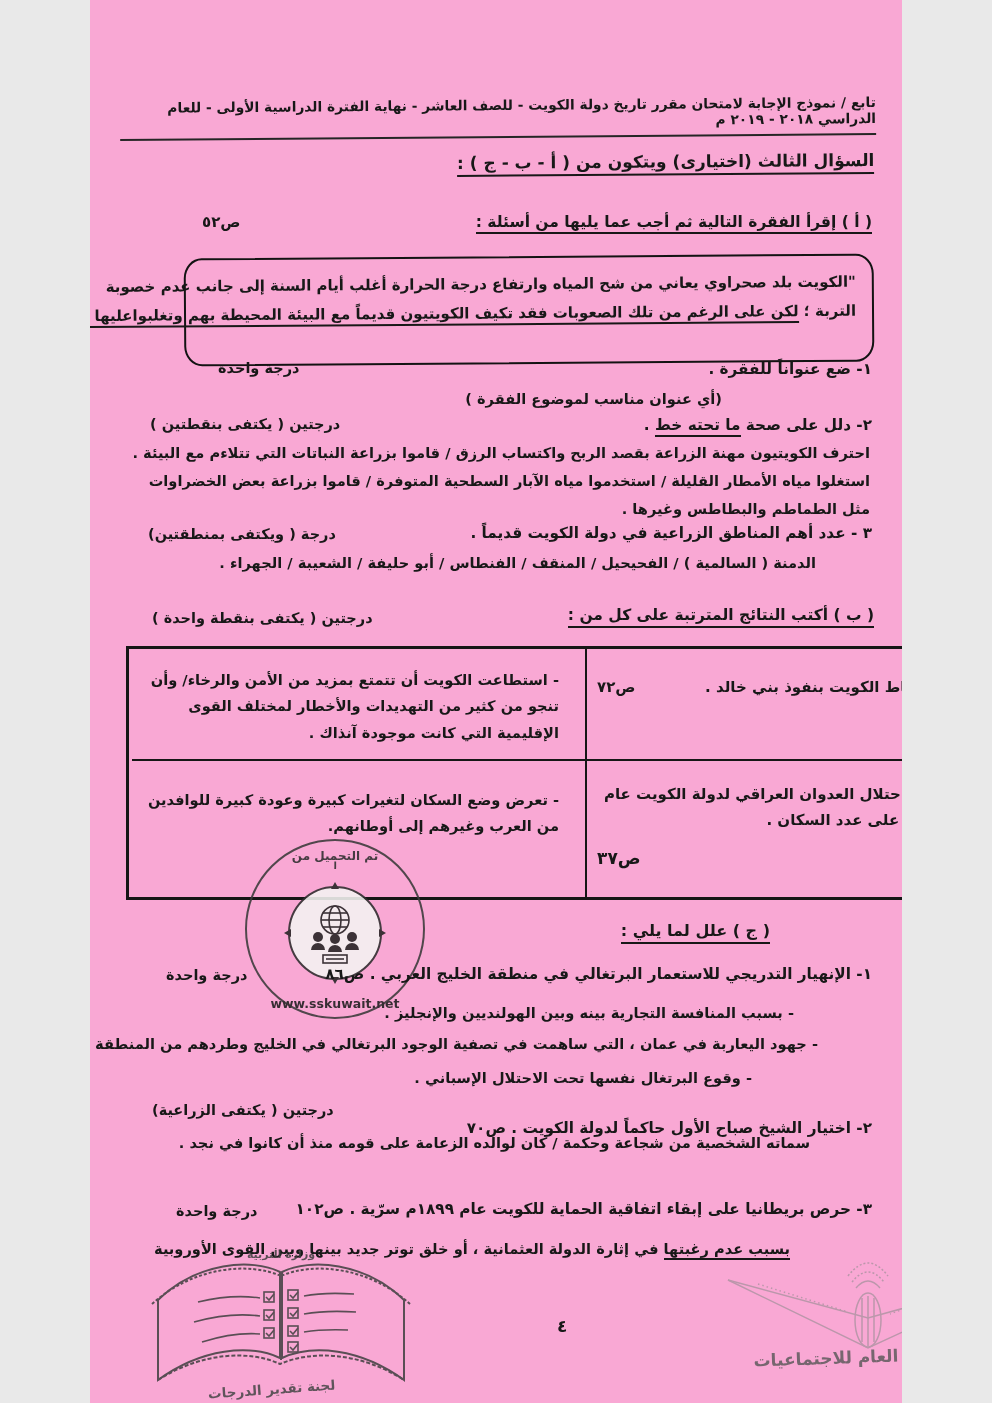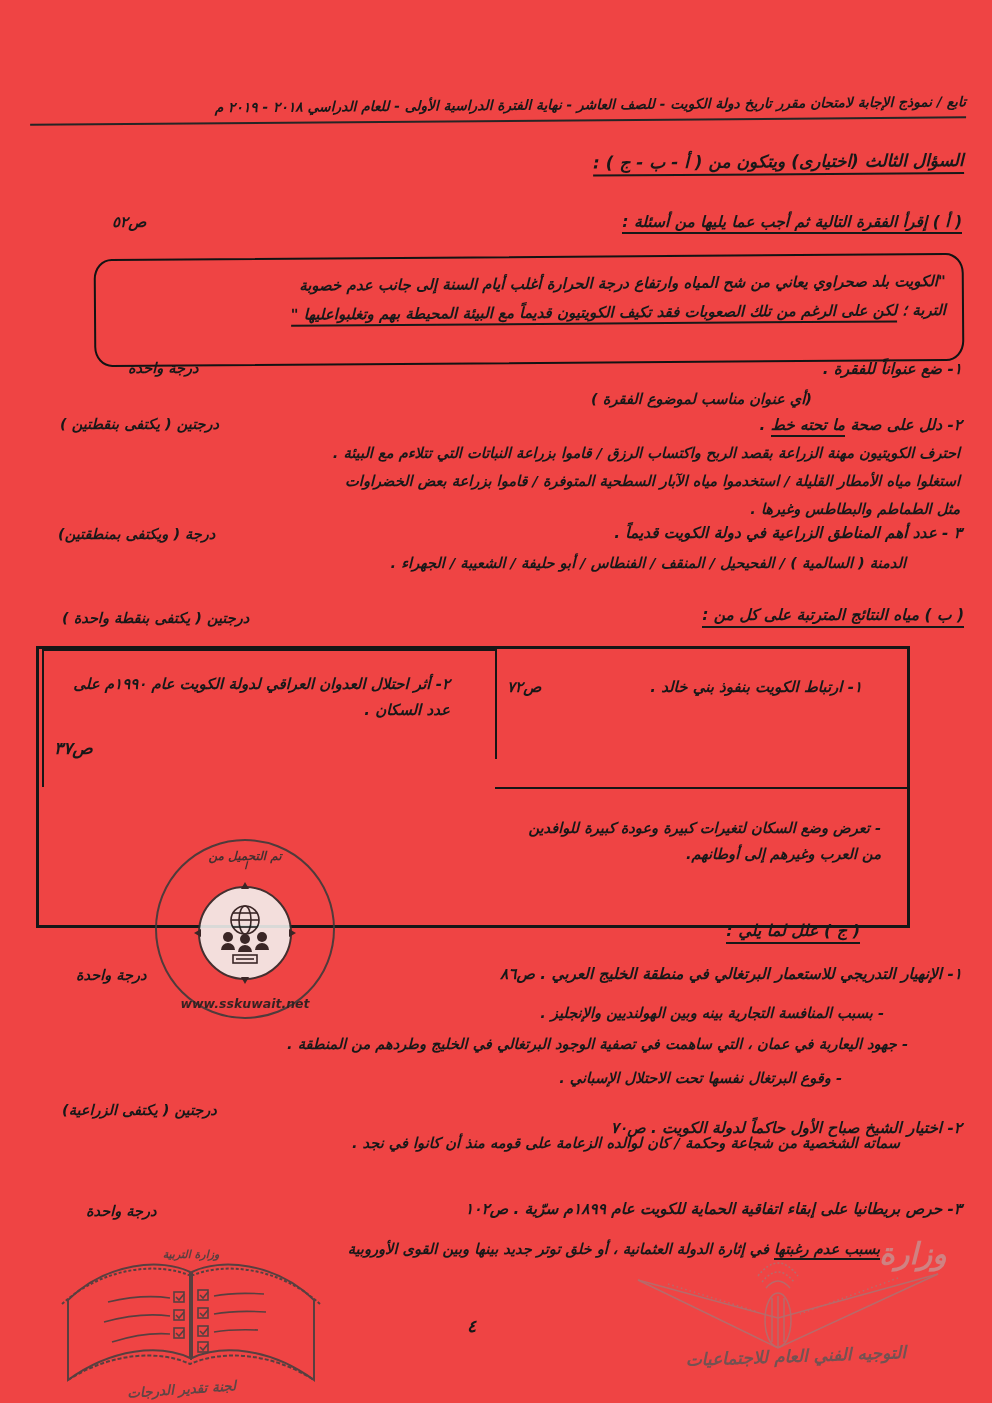--- a/index.html
+++ b/index.html
@@ -1,21 +1,20 @@
 <!DOCTYPE html>
 <html lang="ar" dir="rtl"><head>
 <meta charset="utf-8">
 <style>
   html,body{margin:0;padding:0;background:#e9e9e9;}
   .page{
-    position:relative;width:992px;height:1403px;margin:0 auto;
-    background:#ef4444;overflow:hidden;
+    position:relative;width:812px;height:1403px;margin:0 auto;
+    background:#f9a8d4;overflow:hidden;
     font-family:"DejaVu Sans",sans-serif;font-weight:700;color:#181818;
     direction:rtl;
-    font-style:italic;
   }
   .abs{position:absolute;}
   .nw{white-space:nowrap;}
   .u{border-bottom:2.5px solid #181818;padding-bottom:2px;}
   .u-thin{border-bottom:2px solid #181818;padding-bottom:1px;}
   .hdr{
     top:97px;right:26px;left:30px;font-size:13.8px;text-align:right;
     border-bottom:2.2px solid #252525;padding-bottom:7px;
     transform:rotate(-0.45deg);transform-origin:center;
   }
@@ -80,30 +79,33 @@
   <div class="abs marks nw" style="top:416px;left:60px;">درجتين (  يكتفى بنقطتين )</div>
   <div class="abs ans nw" style="top:444px;right:32px;">احترف الكويتيون مهنة الزراعة بقصد الربح واكتساب الرزق / قاموا بزراعة النباتات التي تتلاءم مع البيئة .</div>
   <div class="abs ans nw" style="top:472px;right:32px;">استغلوا مياه الأمطار القليلة /  استخدموا مياه الآبار السطحية المتوفرة /  قاموا بزراعة بعض الخضراوات</div>
   <div class="abs ans nw" style="top:500px;right:32px;">مثل الطماطم  والبطاطس وغيرها .</div>
 
   <div class="abs qtext nw" style="top:524px;right:30px;">٣ -  عدد أهم المناطق الزراعية في دولة الكويت قديماً  .</div>
   <div class="abs marks nw" style="top:526px;left:58px;">درجة ( ويكتفى بمنطقتين)</div>
   <div class="abs ans nw" style="top:554px;right:86px;">الدمنة ( السالمية ) / الفحيحيل / المنقف / الفنطاس / أبو حليفة / الشعيبة /  الجهراء .</div>
 
   <div class="abs sec-head nw" style="top:606px;right:28px;">
-    <span class="u">( ب ) مياه النتائج المترتبة على كل من  :</span>
+    <span class="u">( ب ) أكتب النتائج المترتبة على كل من  :</span>
   </div>
   <div class="abs marks nw" style="top:610px;left:62px;">درجتين ( يكتفى بنقطة واحدة )</div>
 
   <div class="abs btable">
     <div class="bcell bq r1">
       <div class="bq-inner">
         <span>١- ارتباط الكويت بنفوذ بني خالد .</span>
         <span class="pageref">ص٧٢</span>
       </div>
+    </div>
+    <div class="bcell r1">
+      <div class="ba-inner">-      استطاعت الكويت أن تتمتع بمزيد من الأمن والرخاء/ وأن تنجو من كثير من التهديدات والأخطار لمختلف القوى الإقليمية التي كانت موجودة آنذاك .</div>
     </div>
     <div class="bcell bq r2">
       <div style="padding:20px 45px 0 10px;font-size:15px;line-height:1.75;">
         <div>٢- أثر احتلال العدوان العراقي لدولة الكويت عام ١٩٩٠م على عدد السكان .</div>
         <div class="pnum" style="text-align:left;margin-top:10px;">ص٣٧</div>
       </div>
     </div>
     <div class="bcell r2">
       <div class="ba-inner" style="padding-top:26px;">-      تعرض وضع السكان لتغيرات كبيرة وعودة كبيرة للوافدين من العرب وغيرهم إلى أوطانهم.</div>
     </div>

